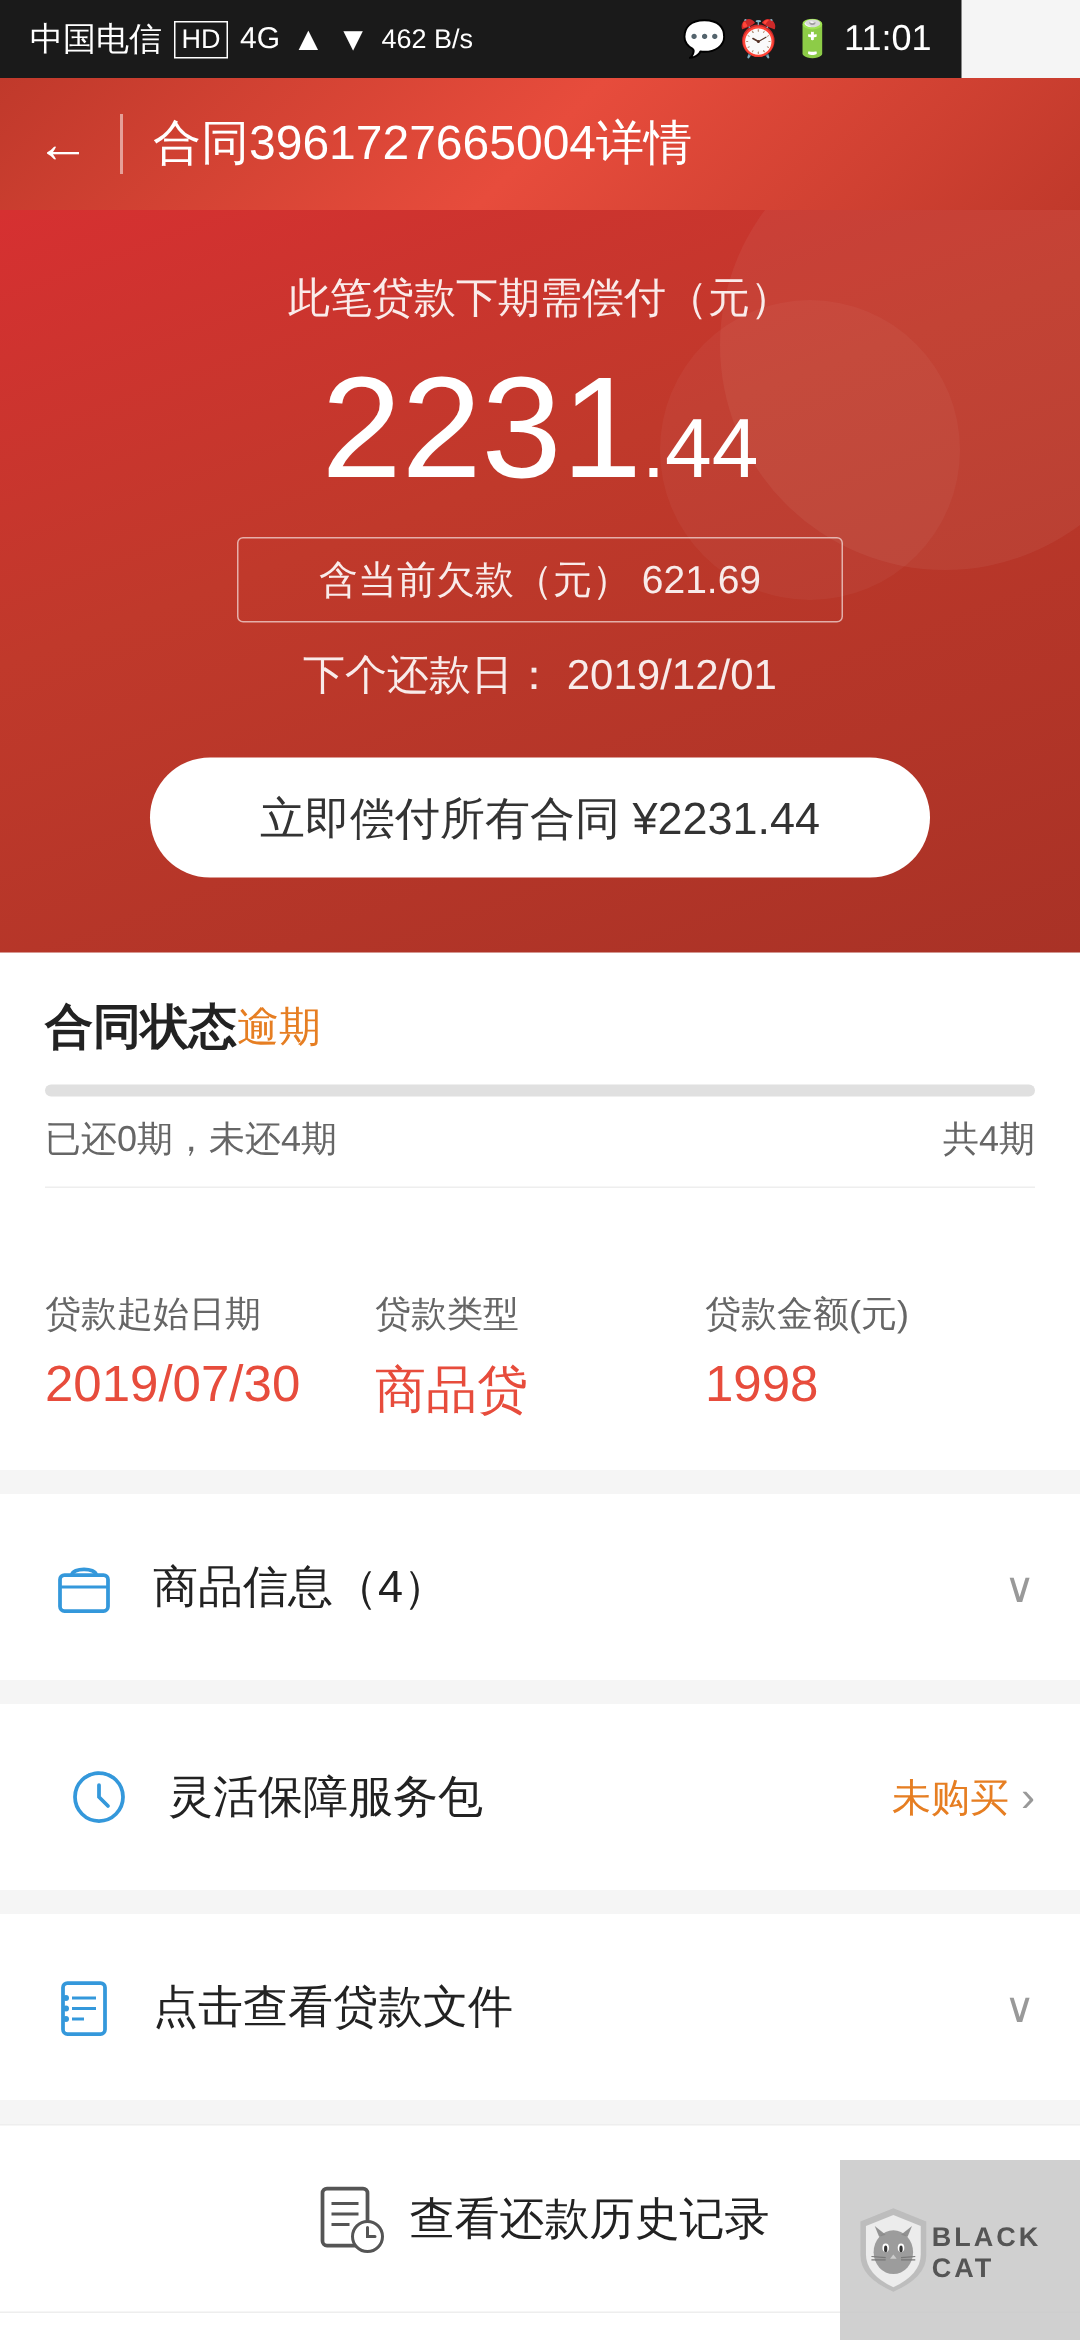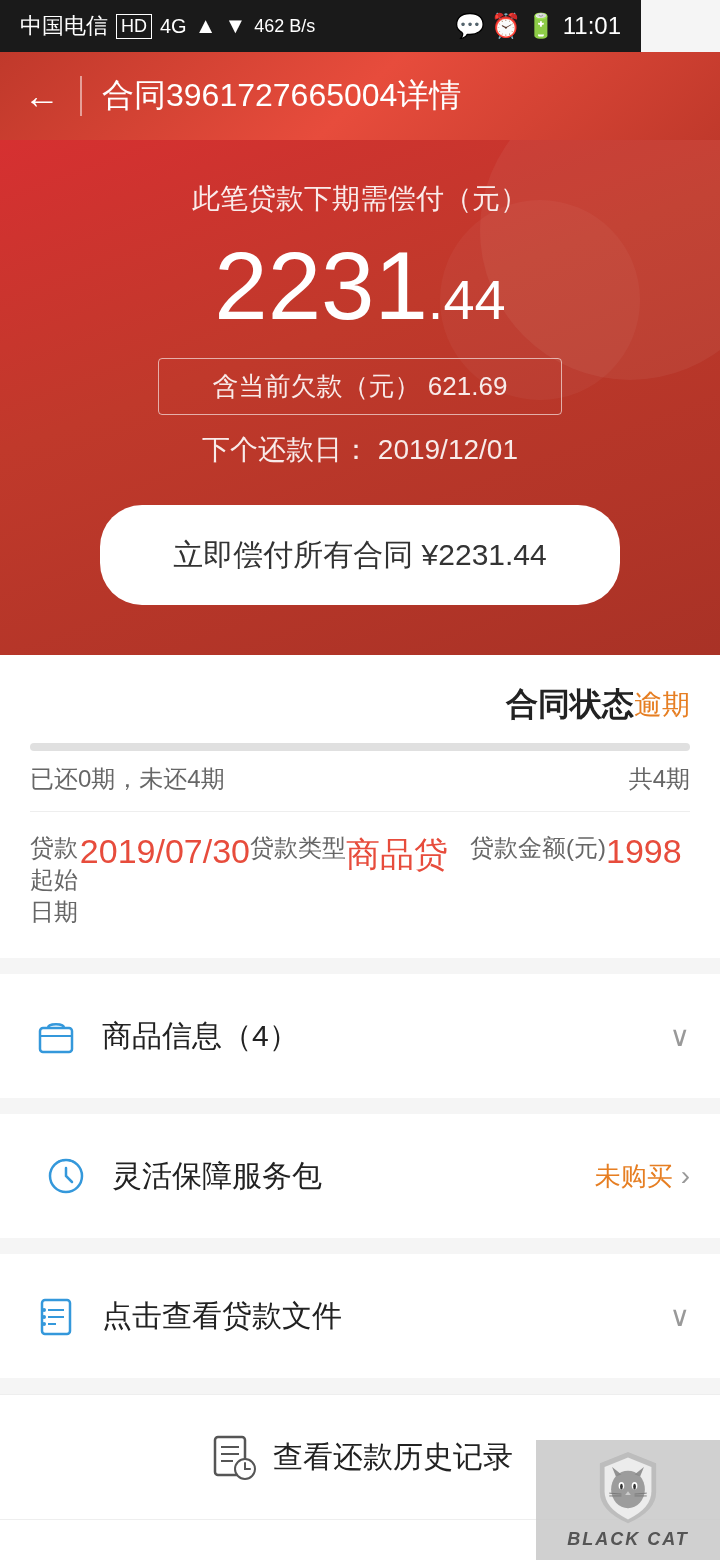--- a/index.html
+++ b/index.html
@@ -122,40 +122,40 @@
     .hero-next-date {
       text-align: center;
       color: rgba(255,255,255,0.9);
       font-size: 28px;
       margin-bottom: 36px;
     }
     .hero-pay-btn {
       display: block;
       margin: 0 auto;
       width: 520px;
-      height: 100px;
+      height: 80px;
       background: white;
       border: none;
       border-radius: 42px;
       font-size: 30px;
       color: #333;
       cursor: pointer;
       text-align: center;
       line-height: 84px;
     }
 
     
     .section {
       background: white;
       margin-bottom: 16px;
     }
     .section-header {
       display: flex;
       align-items: center;
-      justify-content: flex-end;
+      justify-content: flex-start;
       padding: 28px 30px 16px;
     }
     .section-title {
       font-size: 32px;
       font-weight: 600;
       color: #222;
     }
     .section-status-overdue {
       font-size: 28px;
       color: #e67e22;
@@ -187,20 +187,23 @@
 
     
     .loan-info-grid {
       display: flex;
       padding: 20px 30px 30px;
       gap: 0;
     }
     .loan-info-item {
       flex: 1;
       display: flex;
+      flex-direction: column;
+      gap: 12px;
+      margin-top: 48px;
     }
     .loan-info-label {
       font-size: 24px;
       color: #666;
     }
     .loan-info-value {
       font-size: 34px;
       color: #e74c3c;
       font-weight: 500;
     }
@@ -282,29 +285,28 @@
     .bottom-action-label {
       font-size: 30px;
       color: #222;
     }
 
     
     .black-cat-watermark {
       position: fixed;
       bottom: 0;
       right: 0;
-      width: 184px;
+      width: 160px;
       height: 120px;
       display: flex;
-      flex-direction: column;
+      flex-direction: row;
       align-items: center;
       justify-content: center;
       background: rgba(200,200,200,0.85);
       padding: 10px;
-      font-style: italic;
     }
     .black-cat-shield {
       width: 70px;
       height: 80px;
       position: relative;
     }
     .black-cat-text {
       font-size: 18px;
       font-weight: bold;
       color: #555;

